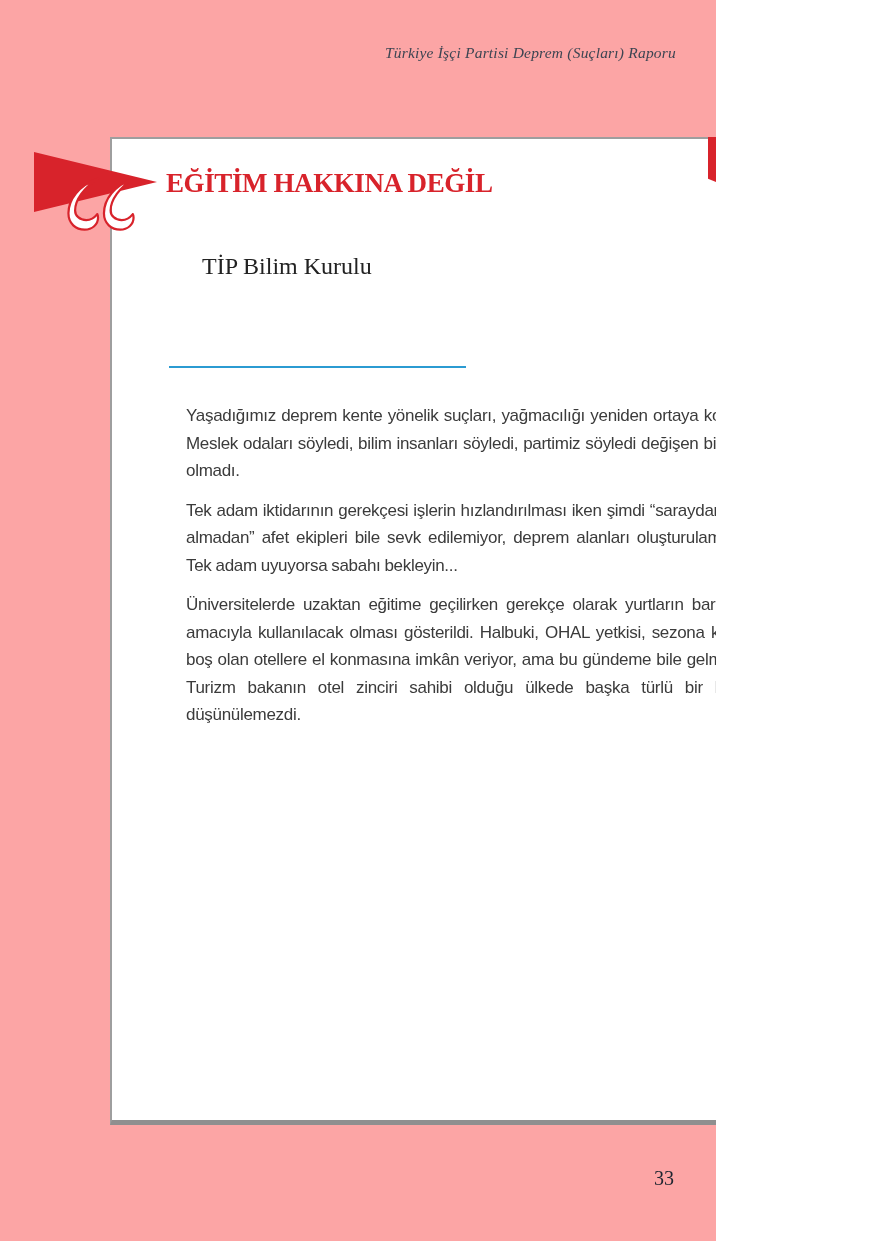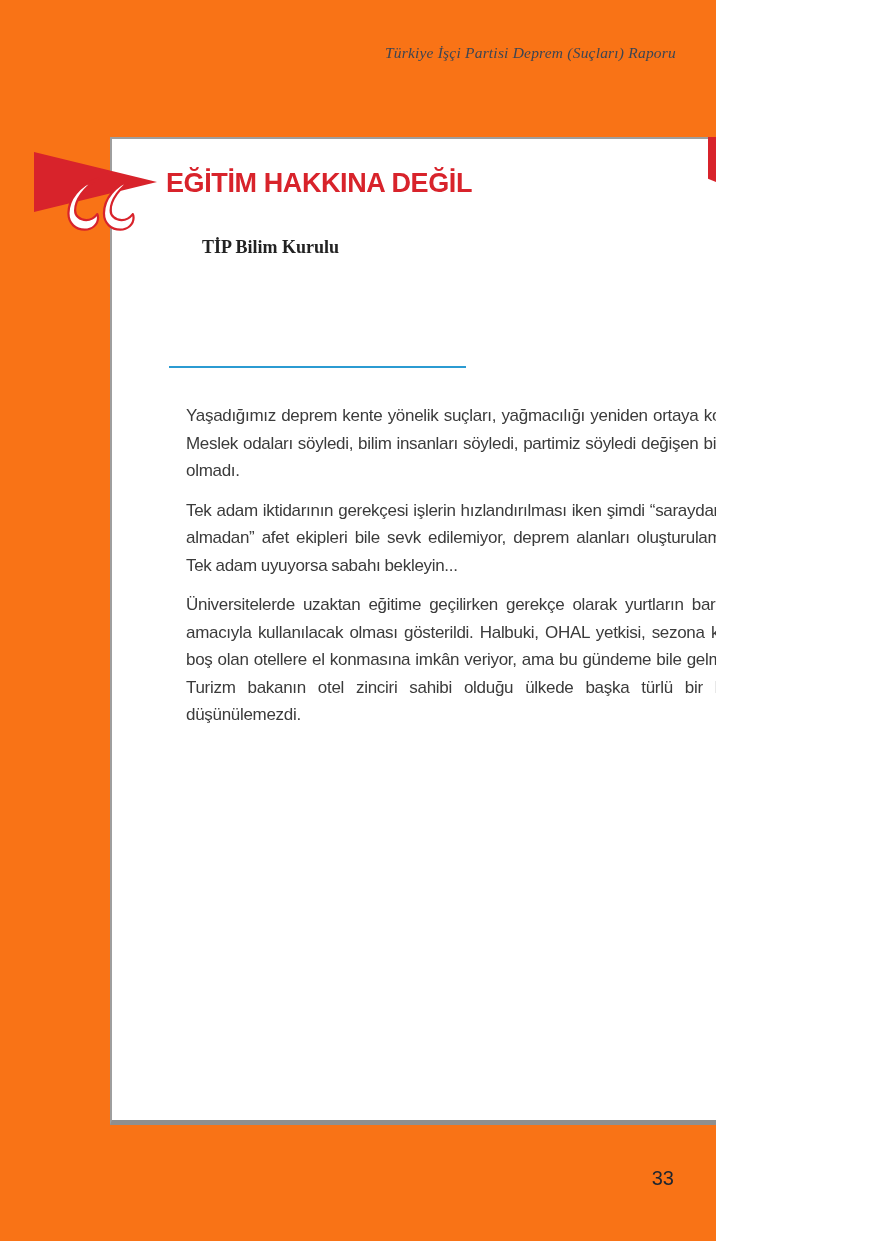--- a/index.html
+++ b/index.html
@@ -8,21 +8,21 @@
     --ink:#3b3b3b;
     --border-gray:#9e9e9e;
     --border-gray-dark:#8f8f8f;
     --header-ink:#3d4552;
   }
   *{margin:0;padding:0;box-sizing:border-box;}
   html,body{background:#ffffff;}
   .page{
     position:relative;
     width:716px;height:1241px;
-    background:#f97316;
+    background:#fca5a5;
     font-family:"Liberation Sans",sans-serif;
     overflow:hidden;
   }
   .running-header{
     position:absolute;top:44px;right:40px;
     font-family:"Liberation Serif","DejaVu Serif",serif;
     font-style:italic;font-size:15.5px;color:var(--header-ink);
     letter-spacing:.2px;
   }
   .content-box{
@@ -55,46 +55,46 @@
     clip-path:polygon(0 0,100% 50%,0 100%);
   }
   .quote-marks{
     position:absolute;left:30px;top:25px;width:74px;height:56px;
   }
   .section-title{
     position:absolute;left:54px;top:28px;
     font-size:27px;font-weight:bold;line-height:33px;
     letter-spacing:-.4px;
     color:var(--red);
-    font-family:Liberation Sans, sans-serif;
+    font-family:Liberation Serif, serif;
     white-space:nowrap;
     text-align:center;
   }
   .byline{
-    position:absolute;left:90px;top:98px;
+    position:absolute;left:90px;top:114px;
     font-family:"Liberation Serif","DejaVu Serif",serif;
-    font-weight:bold;font-size:18px;color:#222222;
+    font-weight:normal;font-size:24px;color:#222222;
   }
   .divider{
     position:absolute;left:57px;top:227px;
     width:297px;height:2px;background:var(--blue);
   }
   .paragraphs{
     position:absolute;left:28px;top:263px;width:566px;margin-left:46px;
   }
   .paragraphs p{
     font-size:17px;line-height:27.5px;
     letter-spacing:-.3px;word-spacing:-.5px;
     color:var(--ink);
     text-align:justify;
     margin-bottom:12px;
   }
   .page-number{
     position:absolute;top:1167px;right:42px;
-    font-family:Liberation Sans, sans-serif;
+    font-family:Liberation Serif, serif;
     font-size:20px;color:#1d2530;
   }
 </style>
 </head>
 <body>
 
 <div class="page">
 
   <div class="running-header">Türkiye İşçi Partisi Deprem (Suçları) Raporu</div>
 

